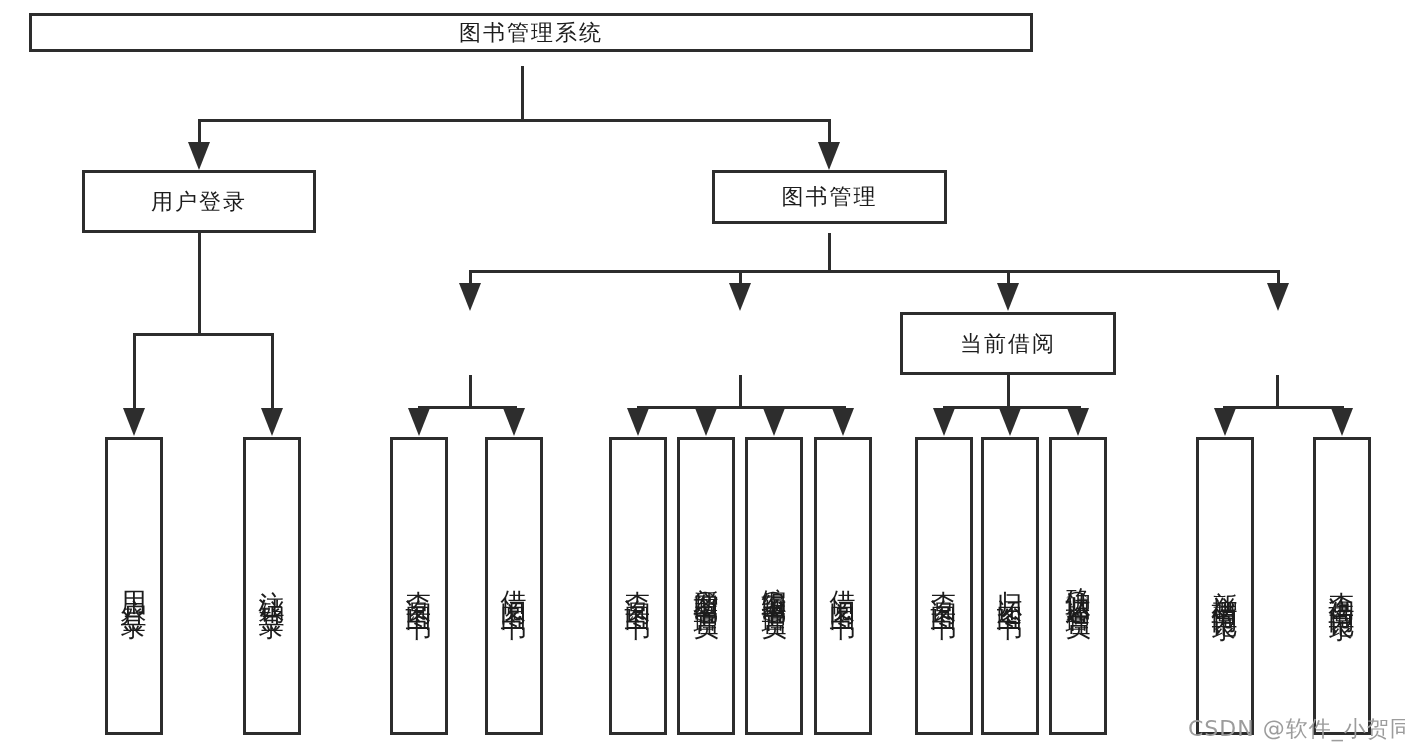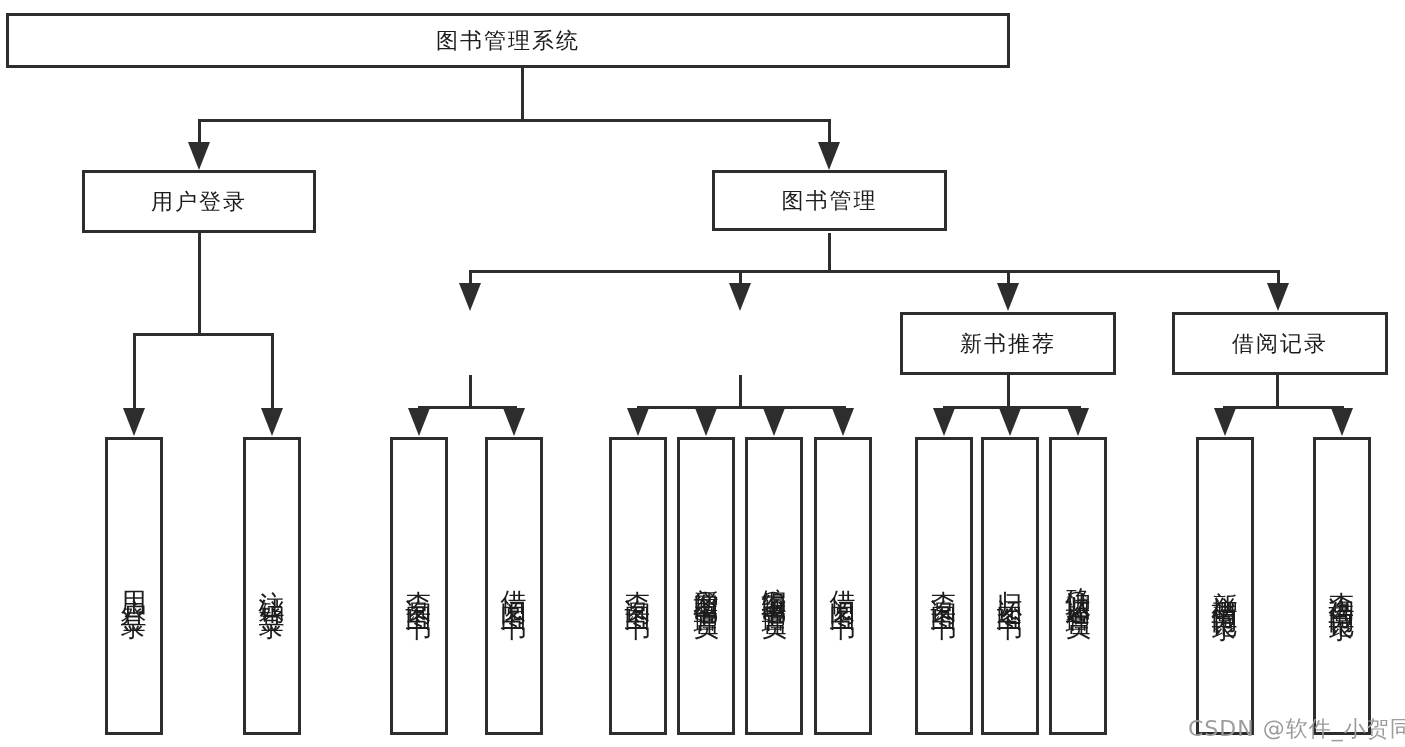--- a/index.html
+++ b/index.html
@@ -48,52 +48,51 @@
     letter-spacing:1px;
     z-index:10;
     white-space:nowrap;
   }
 </style>
 </head>
 <body>
 
 <div class="canvas">
 
-  <div class="box hbox" style="left:6px;top:13px;width:1004px;height:55px">图书管理系统</div>
+  <div class="box hbox" style="left:29px;top:13px;width:1004px;height:39px">图书管理系统</div>
 
   <div class="vline" style="left:521px;top:66px;height:55px"></div>
   <div class="hline" style="left:198px;top:119px;width:633px"></div>
   <div class="vline" style="left:198px;top:119px;height:27px"></div>
   <div class="arw" style="left:188px;top:142px"></div>
   <div class="vline" style="left:828px;top:119px;height:27px"></div>
   <div class="arw" style="left:818px;top:142px"></div>
 
   <div class="box hbox" style="left:82px;top:170px;width:234px;height:63px">用户登录</div>
-  <div class="box hbox" style="left:712px;top:170px;width:235px;height:61px">图书管理</div>
+  <div class="box hbox" style="left:712px;top:170px;width:235px;height:54px">图书管理</div>
 
   <div class="vline" style="left:198px;top:233px;height:102px"></div>
   <div class="hline" style="left:133px;top:333px;width:141px"></div>
   <div class="vline" style="left:133px;top:333px;height:78px"></div>
   <div class="arw" style="left:123px;top:408px"></div>
   <div class="vline" style="left:271px;top:333px;height:78px"></div>
   <div class="arw" style="left:261px;top:408px"></div>
 
   <div class="vline" style="left:828px;top:233px;height:40px"></div>
   <div class="hline" style="left:469px;top:270px;width:811px"></div>
   <div class="vline" style="left:469px;top:270px;height:16px"></div>
   <div class="arw" style="left:459px;top:283px"></div>
   <div class="vline" style="left:739px;top:270px;height:16px"></div>
   <div class="arw" style="left:729px;top:283px"></div>
   <div class="vline" style="left:1007px;top:270px;height:16px"></div>
   <div class="arw" style="left:997px;top:283px"></div>
   <div class="vline" style="left:1277px;top:270px;height:16px"></div>
   <div class="arw" style="left:1267px;top:283px"></div>
 
-  <div class="box hbox" style="left:900px;top:312px;width:216px;height:63px">新书推荐</div>
-  <div class="box hbox" style="left:1172px;top:312px;width:216px;height:63px">借阅记录</div>
+  <div class="box hbox" style="left:900px;top:312px;width:216px;height:63px">当前借阅</div>
 
   <div class="vline" style="left:469px;top:375px;height:33px"></div>
   <div class="hline" style="left:418px;top:406px;width:99px"></div>
   <div class="arw" style="left:408px;top:408px"></div>
   <div class="arw" style="left:503px;top:408px"></div>
 
   <div class="vline" style="left:739px;top:375px;height:33px"></div>
   <div class="hline" style="left:637px;top:406px;width:209px"></div>
   <div class="arw" style="left:627px;top:408px"></div>
   <div class="arw" style="left:695px;top:408px"></div>

